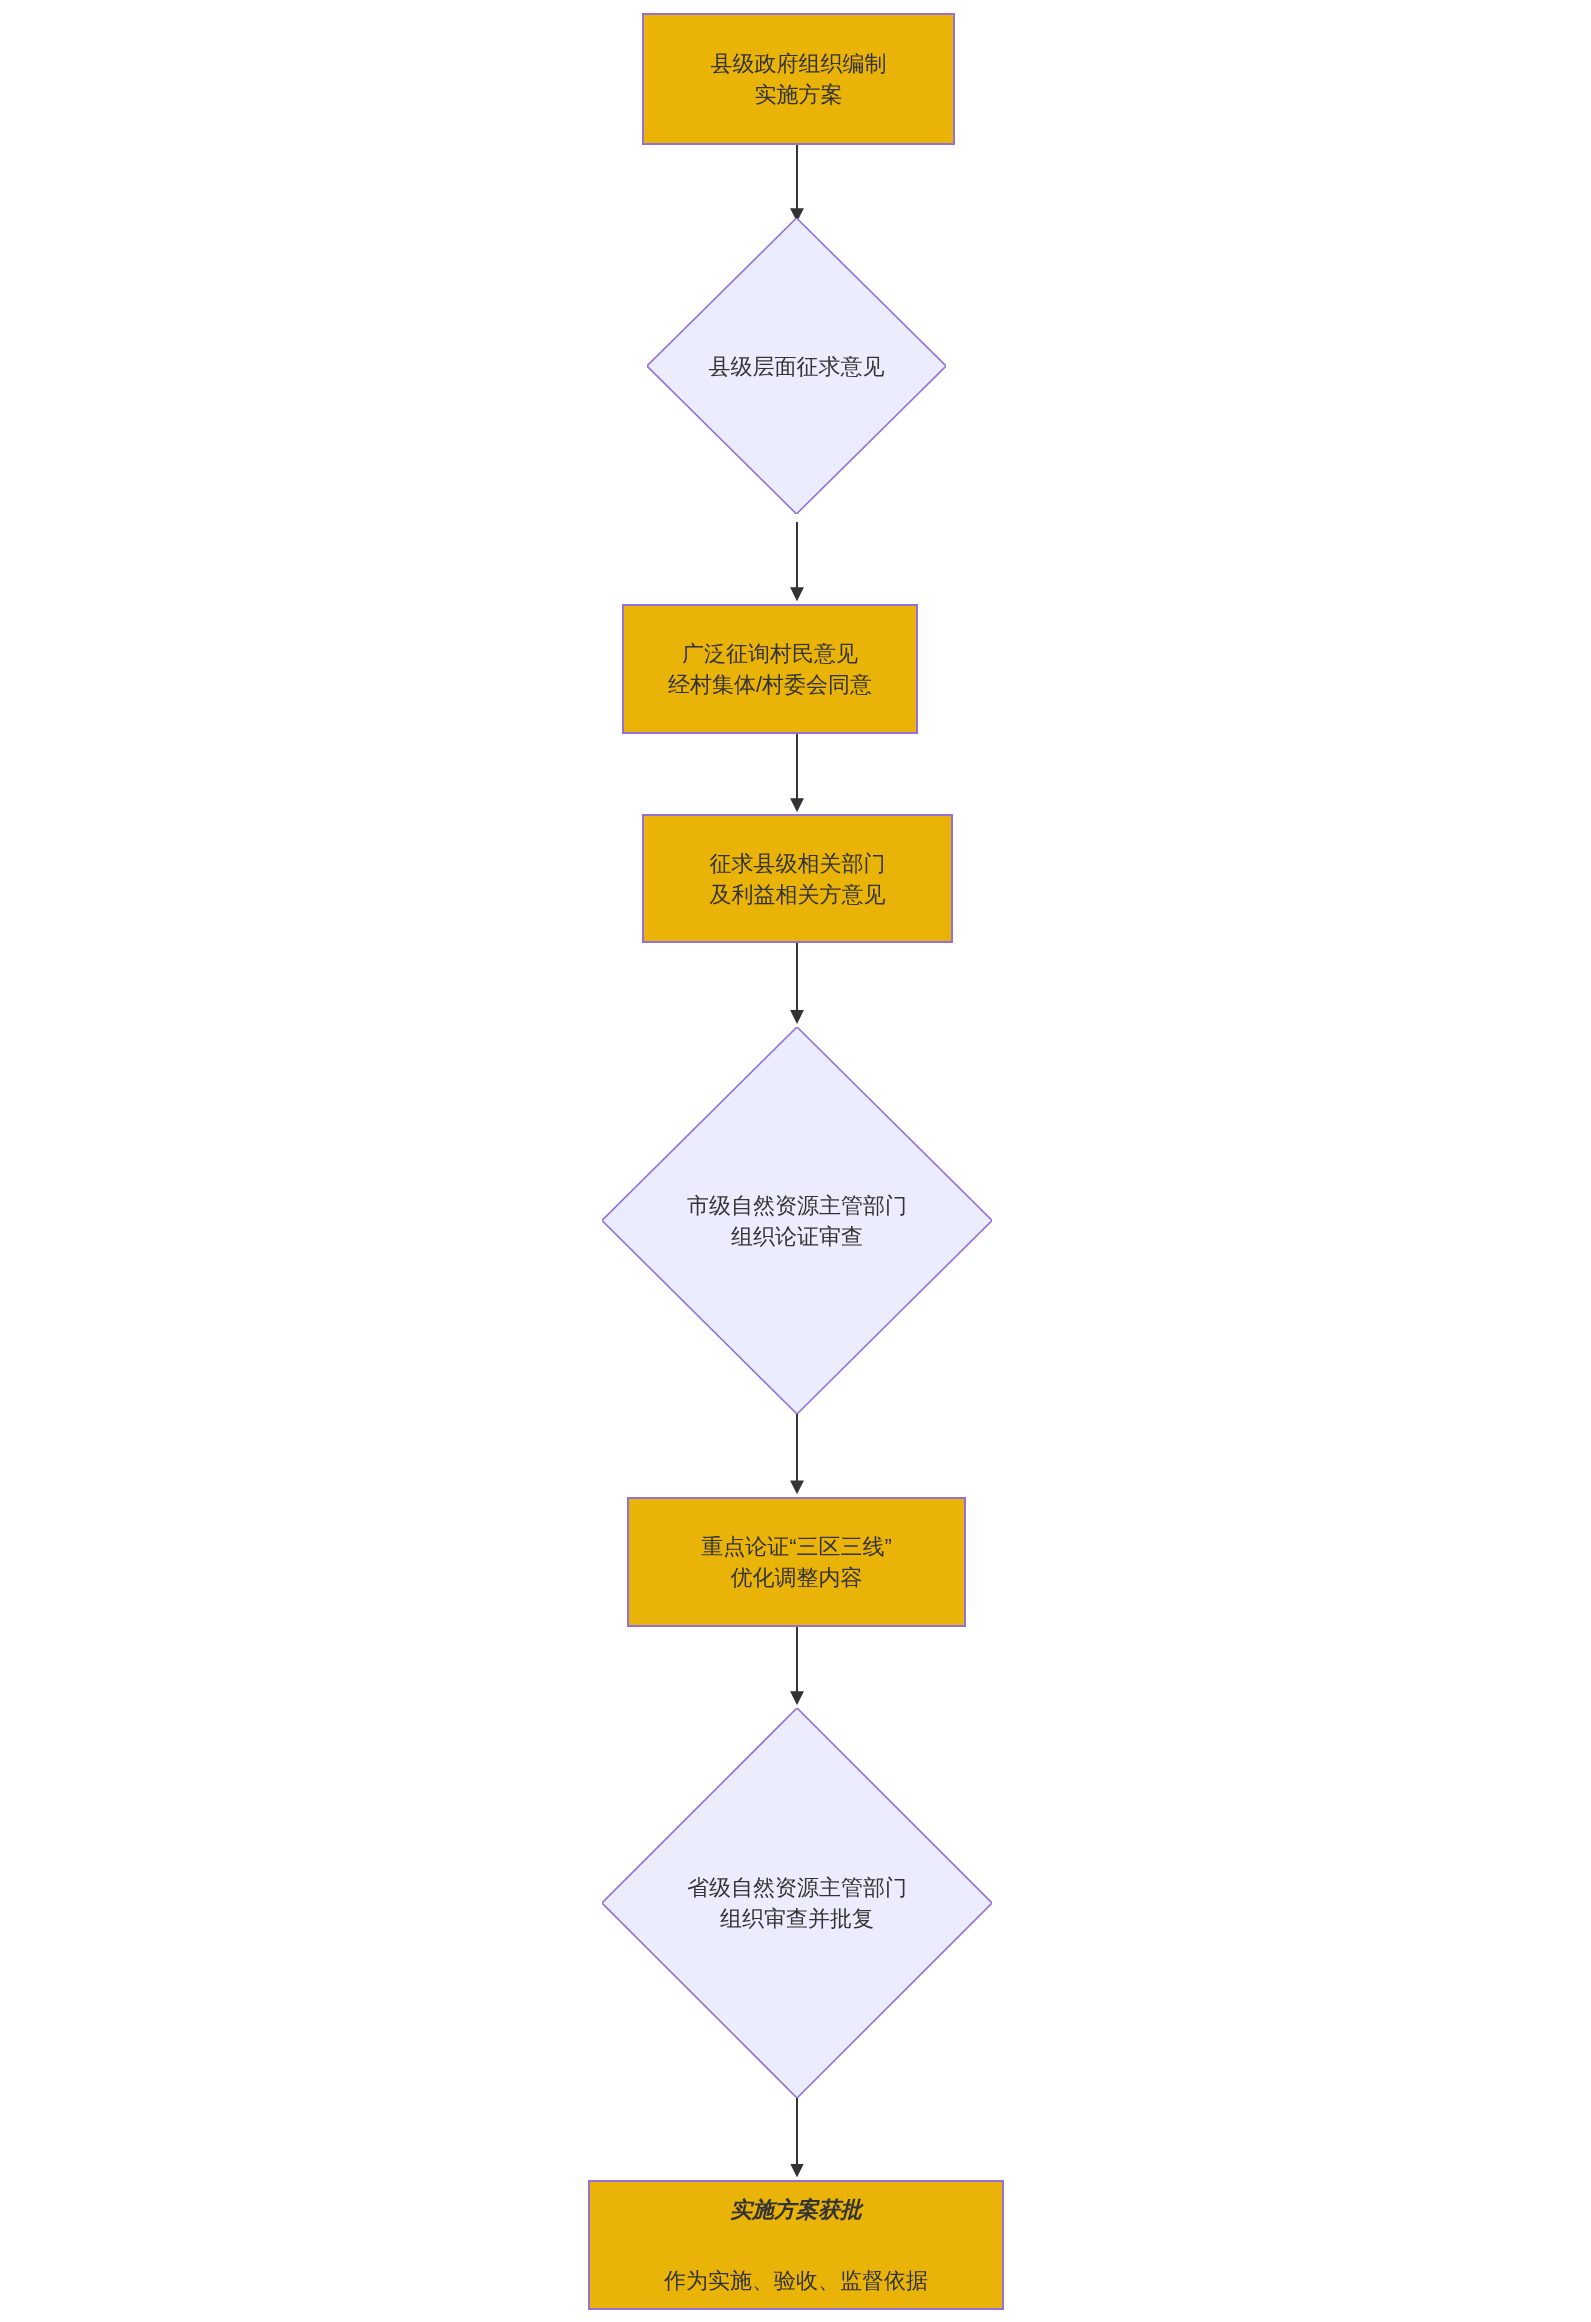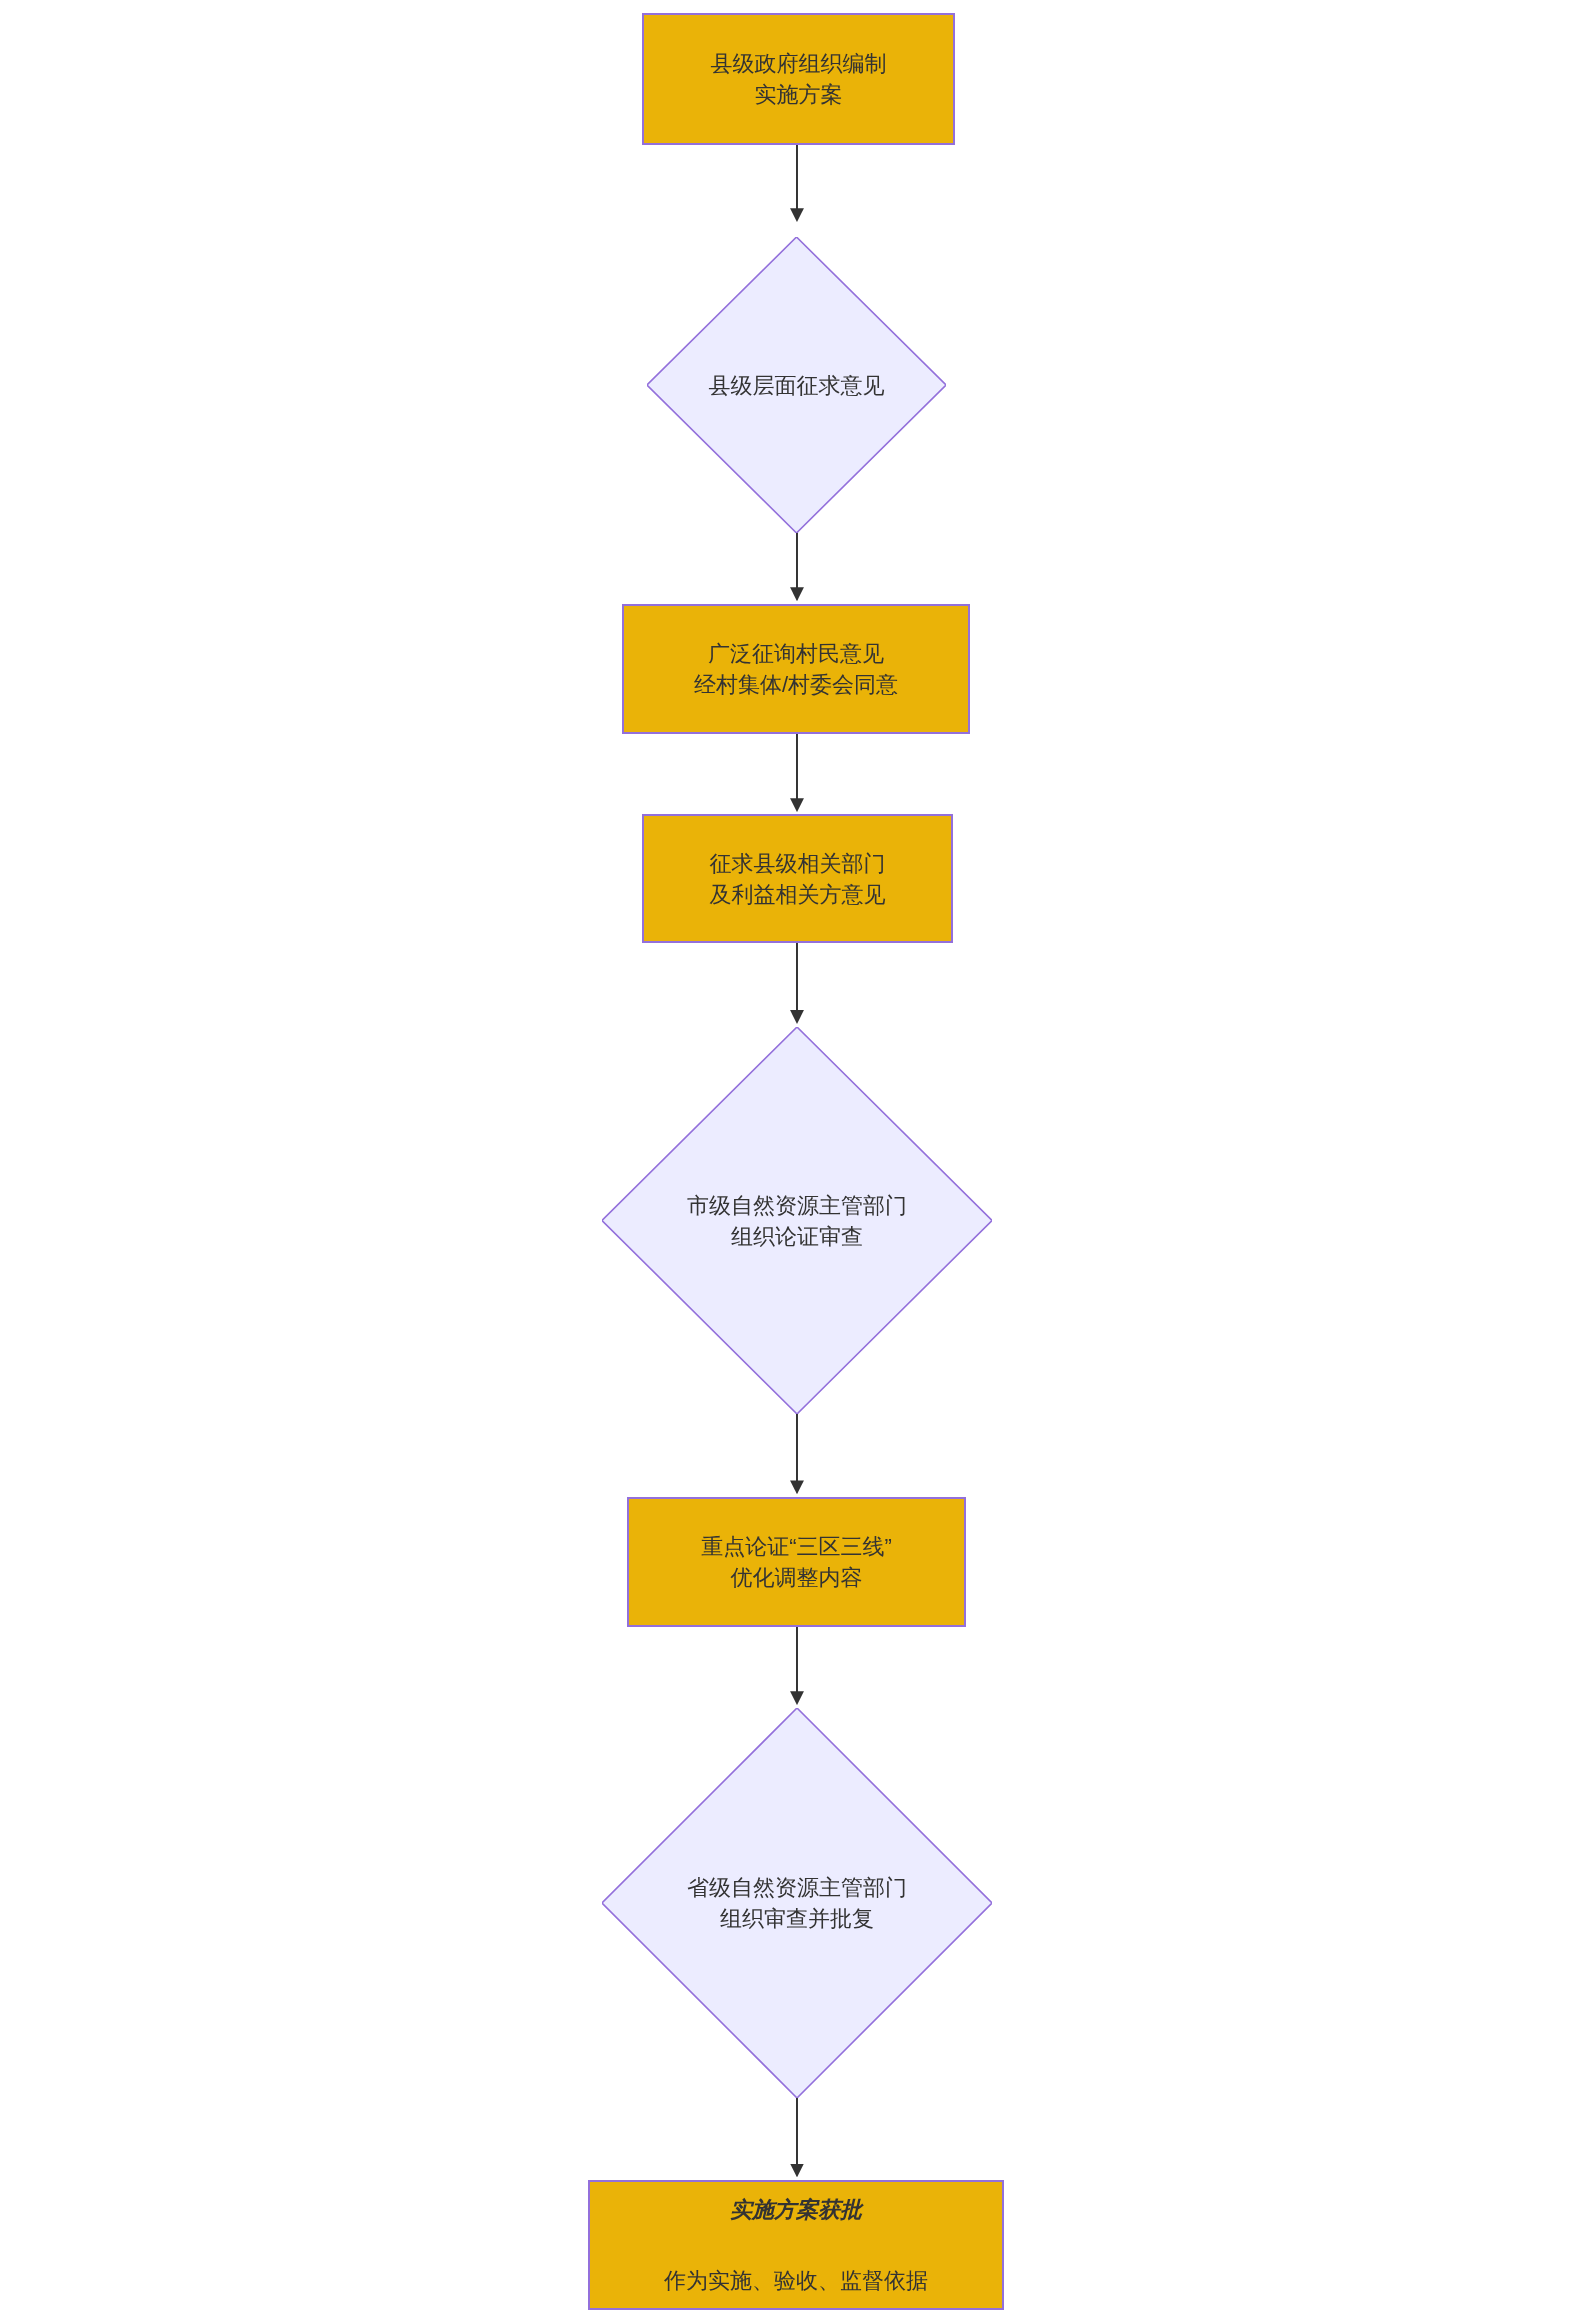--- a/index.html
+++ b/index.html
@@ -83,28 +83,28 @@
       <line x1="805" y1="1643" x2="805" y2="1720" marker-end="url(#arrowhead)"></line>
       <line x1="805" y1="2119" x2="805" y2="2197" marker-end="url(#arrowhead)"></line>
     </g>
   </svg>
 
   <div class="node rect" style="left:642px; top:13px; width:313px; height:132px;">
     <div class="line">县级政府组织编制</div>
     <div class="line">实施方案</div>
   </div>
 
-  <div class="node diamond-wrap" style="left:647px; top:237px; width:299px; height:296px;">
+  <div class="node diamond-wrap" style="left:647px; top:218px; width:299px; height:296px;">
     <svg class="diamond-svg" viewBox="0 0 100 100" preserveAspectRatio="none" xmlns="http://www.w3.org/2000/svg">
       <polygon points="50,0 100,50 50,100 0,50"></polygon>
     </svg>
     <div class="line">县级层面征求意见</div>
   </div>
 
-  <div class="node rect" style="left:622px; top:604px; width:348px; height:130px;">
+  <div class="node rect" style="left:622px; top:604px; width:296px; height:130px;">
     <div class="line">广泛征询村民意见</div>
     <div class="line">经村集体/村委会同意</div>
   </div>
 
   <div class="node rect" style="left:642px; top:814px; width:311px; height:129px;">
     <div class="line">征求县级相关部门</div>
     <div class="line">及利益相关方意见</div>
   </div>
 
   <div class="node diamond-wrap" style="left:602px; top:1027px; width:390px; height:387px;">

